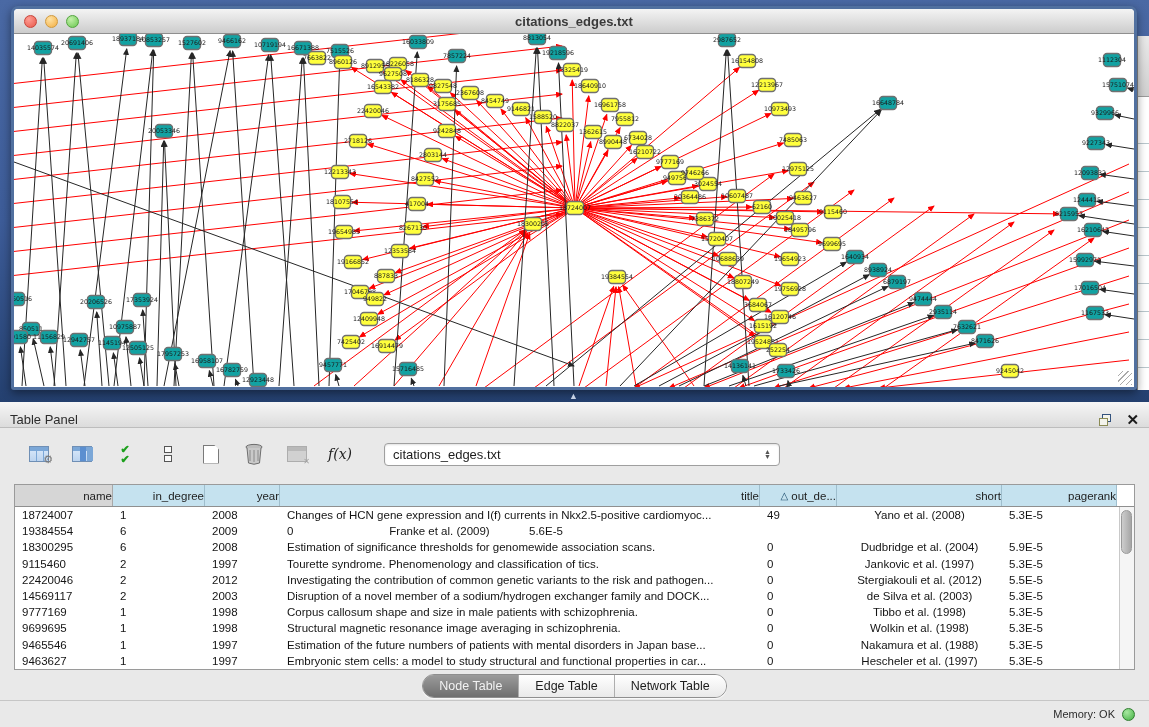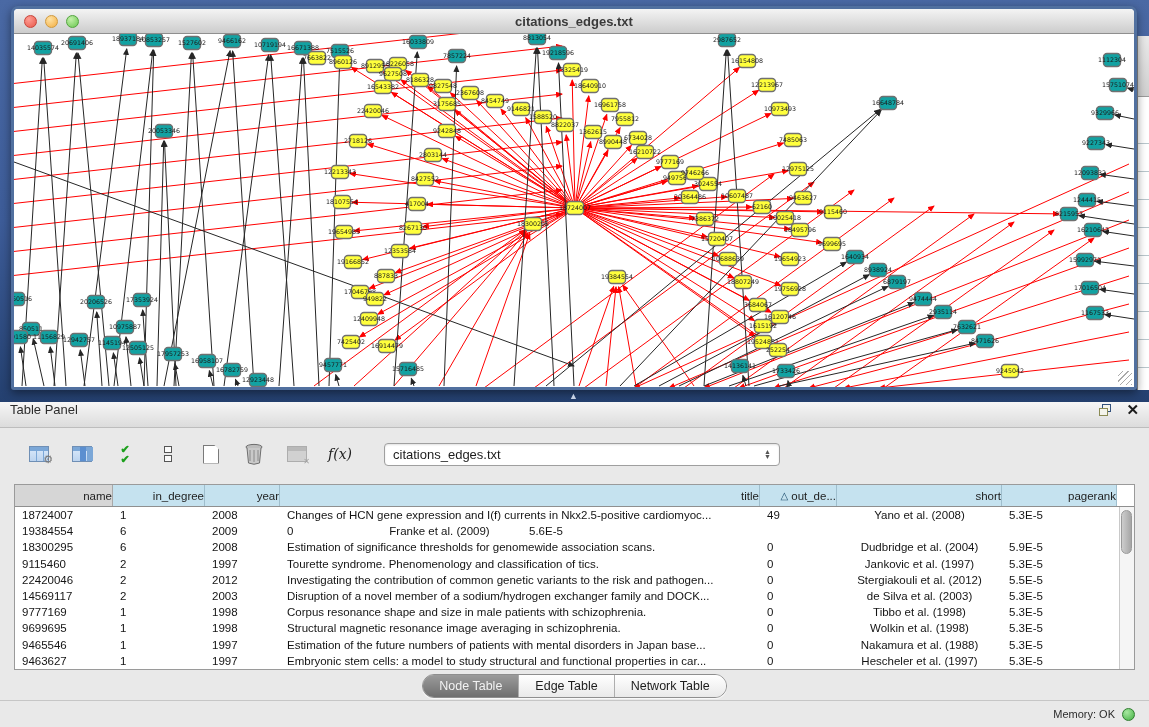--- a/index.html
+++ b/index.html
@@ -29,21 +29,21 @@
   .tl.g { background:radial-gradient(circle at 35% 30%,#c3f0a9,#69c750); border:1px solid #53a43f;}
   .canvas { position:relative; width:1120px; height:353px; background:#fff; overflow:hidden; }
   .canvas svg { display:block; }
   .grip { position:absolute; right:2px; bottom:2px; width:14px; height:14px;
     background:repeating-linear-gradient(135deg,transparent 0 3px,#aaa 3px 4px); }
   .split-handle { position:absolute; left:569px; top:391px; color:#c7d2e4; font-size:9px;
     cursor:row-resize; }
   
   .tablepanel { position:absolute; left:0; top:402px; width:1149px; height:325px; background:#e9e9e9; }
   .panel-header { height:26px; background:linear-gradient(#f6f6f6,#dcdcdc);
-    border-bottom:1px solid #bdbdbd; display:flex; align-items:flex-start; padding:0 10px; }
+    border-bottom:1px solid #bdbdbd; display:flex; align-items:flex-end; padding:0 10px; }
   .panel-title { font-size:13px; color:#2d2d2d; }
   .ph-right { margin-left:auto; display:flex; align-items:center; gap:14px; }
   .float-ic { position:relative; width:13px; height:12px; }
   .float-ic i { position:absolute; border:1px solid #8b8b55; background:#f4f4ec; width:9px; height:8px;}
   .float-ic i:first-child{ left:3px; top:0; border-color:#33527d;}
   .float-ic i:last-child{ left:0; top:4px;}
   .close-x { font-size:15px; font-weight:bold; color:#1b1b1b; line-height:1; cursor:pointer;}
   .toolbar { height:52px; display:flex; align-items:center; padding-left:26px; gap:17px; }
   .tbtn { width:26px; height:26px; display:flex; align-items:center; justify-content:center; cursor:pointer; }
   .fx { font-family:"DejaVu Serif", serif; font-style:italic; font-size:14px; color:#222; }
@@ -933,21 +933,21 @@
           <span class="td c2">2003</span>
           <span class="td c3">Disruption of a novel member of a sodium/hydrogen exchanger family and DOCK...</span>
           <span class="td c4">0</span>
           <span class="td c5 center">de Silva et al. (2003)</span>
           <span class="td c6">5.3E-5</span>
         </div>
         <div class="tr">
           <span class="td c0">9777169</span>
           <span class="td c1">1</span>
           <span class="td c2">1998</span>
-          <span class="td c3">Corpus resonance shape and size in male patients with schizophrenia.</span>
+          <span class="td c3">Corpus callosum shape and size in male patients with schizophrenia.</span>
           <span class="td c4">0</span>
           <span class="td c5 center">Tibbo et al. (1998)</span>
           <span class="td c6">5.3E-5</span>
         </div>
         <div class="tr">
           <span class="td c0">9699695</span>
           <span class="td c1">1</span>
           <span class="td c2">1998</span>
           <span class="td c3">Structural magnetic resonance image averaging in schizophrenia.</span>
           <span class="td c4">0</span>

